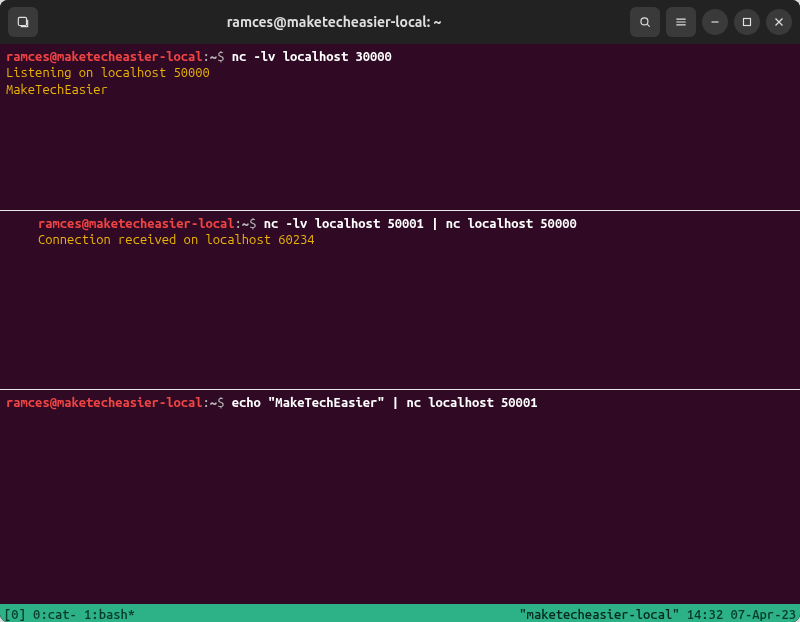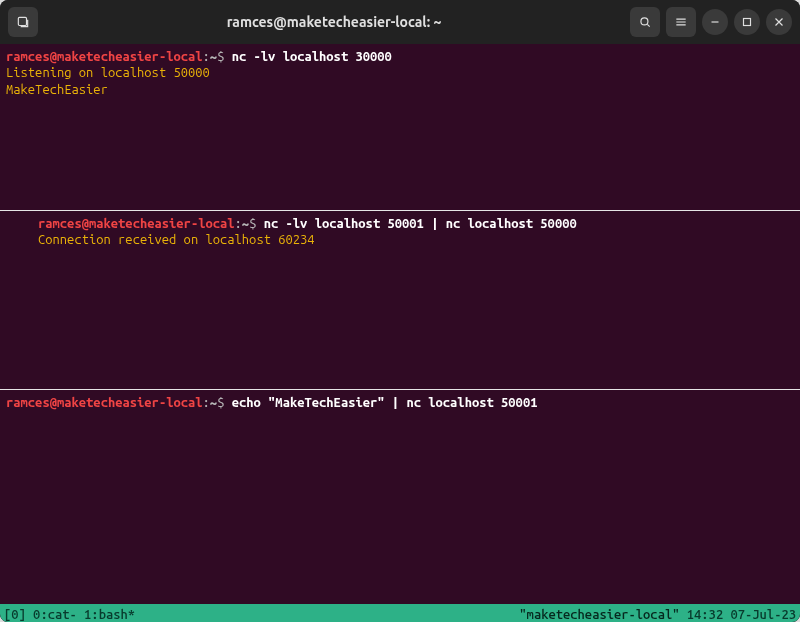--- a/index.html
+++ b/index.html
@@ -142,17 +142,17 @@
       <div class="pane-sep"></div>
 
       <div class="pane p2">
         <div class="line"><span class="prompt-user">ramces@maketecheasier-local</span><span class="prompt-suffix">:</span><span class="prompt-path">~</span><span class="prompt-suffix">$</span> <span class="cmd">echo "MakeTechEasier" | nc localhost 50001</span></div>
       </div>
 
     </div>
 
     <div class="statusbar">
       <div class="status-left">[0] 0:cat- 1:bash*</div>
-      <div class="status-right"><span class="host">"maketecheasier-local"</span> <span>14:32</span> <span>07-Jul-23</span></div>
+      <div class="status-right"><span class="host">"maketecheasier-local"</span> <span>14:32</span> <span>07-Apr-23</span></div>
     </div>
   </div>
 
 </div>
 
 </body></html>

